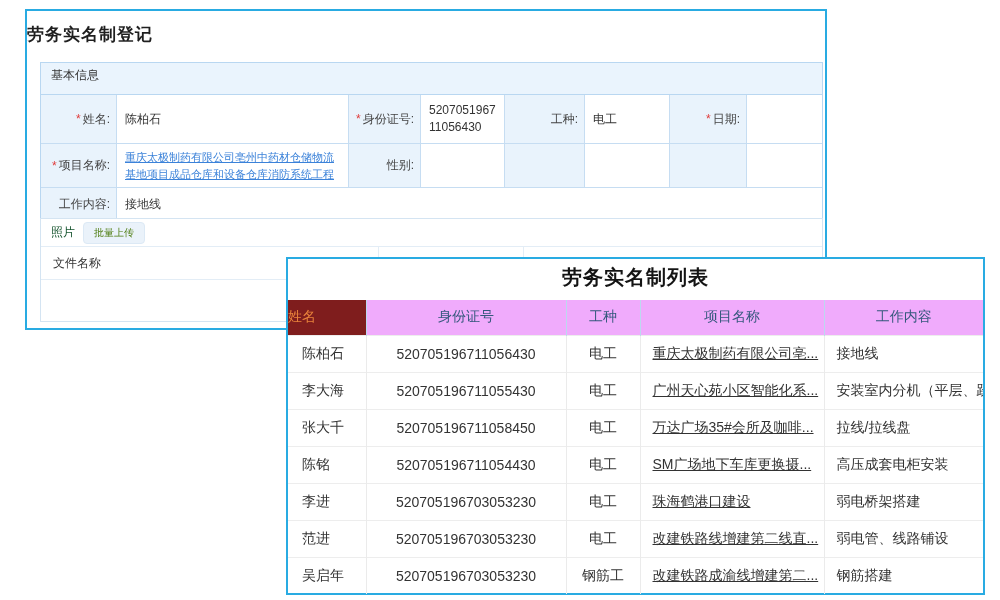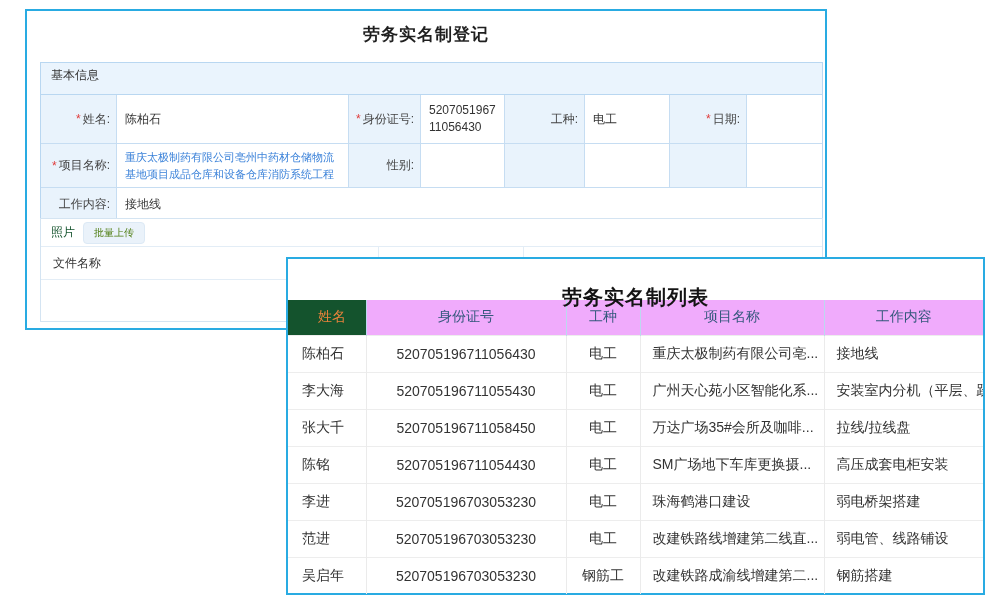--- a/index.html
+++ b/index.html
@@ -2,41 +2,41 @@
 <html><head>
 <meta charset="utf-8">
 <style>
   * { margin:0; padding:0; box-sizing:border-box; }
   html,body { width:1000px; height:600px; background:#ffffff;
     font-family:"Liberation Sans","DejaVu Sans",sans-serif; overflow:hidden; }
 
   
   .reg-panel { position:absolute; left:25px; top:9px; width:802px; height:321px;
     background:#fff; border:2px solid #29abe2; z-index:1; }
-  .reg-title { text-align:center; font-size:17px; font-weight:bold; color:#1f1f1f;
+  .reg-title { text-align:left; font-size:17px; font-weight:bold; color:#1f1f1f;
     margin-top:12px; letter-spacing:1px; }
 
   .basic-section { position:absolute; left:13px; top:51px; width:783px;
     border:1px solid #b9d7f1; background:#fff; }
   .section-hd { height:32px; line-height:25px; background:#eaf4fd; color:#333;
     font-size:12px; padding-left:10px; border-bottom:1px solid #b9d7f1; }
 
   .fgrid { display:grid; grid-template-columns:75px 232px 72px 84px 80px 85px 77px 1fr; }
   .fcell { border-left:1px solid #c6ddf2; border-top:1px solid #c6ddf2;
     font-size:12px; color:#333; display:flex; align-items:center; min-height:48px; }
   .fcell.first-col { border-left:none; }
   .fcell.first-row { border-top:none; }
   .flabel { background:#e9f3fc; justify-content:flex-end; text-align:right;
     padding:4px 6px 4px 2px; color:#444; }
   .fvalue { background:#fff; padding:4px 8px; }
   .row2 { min-height:44px; }
   .row3 { min-height:33px; }
   .req { color:#e03b3b; margin-right:2px; font-size:12px; }
   .idwrap { word-break:break-all; line-height:1.4; }
-  .proj-link { color:#3b82d9; font-size:11px;
+  .proj-link { color:#3b82d9; text-decoration:underline; font-size:11px;
     line-height:1.5; cursor:pointer; }
   .span-rest { grid-column:2 / 9; }
 
   
   .photo-section { position:absolute; left:13px; top:207px; width:783px; height:104px;
     border:1px solid #d4e4f2; background:#fff; }
   .photo-hd { height:28px; display:flex; align-items:center; padding-left:10px;
     border-bottom:1px solid #e3edf6; }
   .photo-hd-label { font-size:12px; color:#14532d; }
   .upload-btn { margin-left:8px; background:#eaf2fa; color:#4d7c0f;
@@ -44,34 +44,34 @@
     cursor:pointer; font-family:inherit; }
   .file-hd-row { height:33px; display:flex; border-bottom:1px solid #e3edf6; }
   .file-hd-cell { font-size:12px; color:#333; display:flex; align-items:center;
     padding-left:12px; border-right:1px solid #e3edf6; }
   .fh-1 { width:338px; } .fh-2 { width:145px; } .fh-3 { flex:1; border-right:none; }
 
   
   .list-panel { position:absolute; left:286px; top:257px; width:699px; height:338px;
     background:#fff; border:2px solid #29abe2; z-index:2; }
   .list-title { text-align:center; font-size:20px; font-weight:bold; color:#141414;
-    padding-top:25px; height:41px; letter-spacing:1px; }
+    padding-top:5px; height:41px; letter-spacing:1px; }
   table.labor { width:100%; border-collapse:collapse; table-layout:fixed; }
   table.labor th { height:35px; background:#f0abfc; color:#35587d; font-size:14px;
     font-weight:normal; border-left:1px solid #bdd8ef; }
-  table.labor th.th-name { background:#14532d; color:#e8823b; text-align:left;
-    padding-left:30px; border-left:none; }
+  table.labor th.th-name { background:#7f1d1d; color:#e8823b; text-align:left;
+    padding-left:0; border-left:none; }
   table.labor td { height:37px; font-size:14px; color:#333;
     border-top:1px solid #ededed; border-left:1px solid #ebebeb;
     white-space:nowrap; overflow:hidden; }
   table.labor td:first-child { border-left:none; }
   td.c-name { color:#3e8fe0; padding-left:14px; cursor:pointer; }
   td.c-id { text-align:center; }
   td.c-job { text-align:center; }
-  td.c-proj { color:#3e8fe0; padding-left:12px; cursor:pointer; }
+  td.c-proj { color:#3e8fe0; padding-left:12px; cursor:pointer;text-decoration:underline; }
   td.c-work { padding-left:12px; }
   col.w-name { width:78px; } col.w-id { width:200px; } col.w-job { width:74px; }
   col.w-proj { width:184px; }
 </style>
 </head>
 <body>
 
 <div class="reg-panel">
   <div class="reg-title">劳务实名制登记</div>
 

